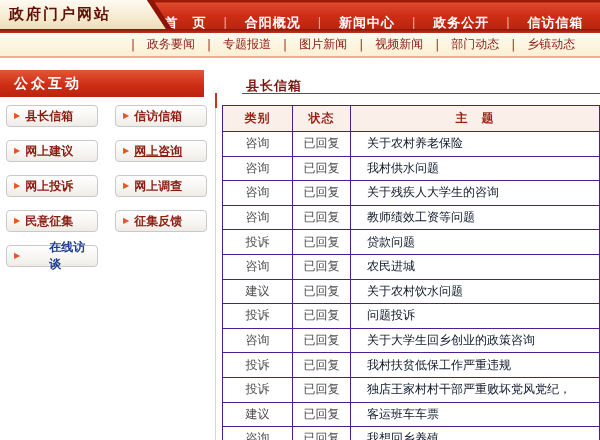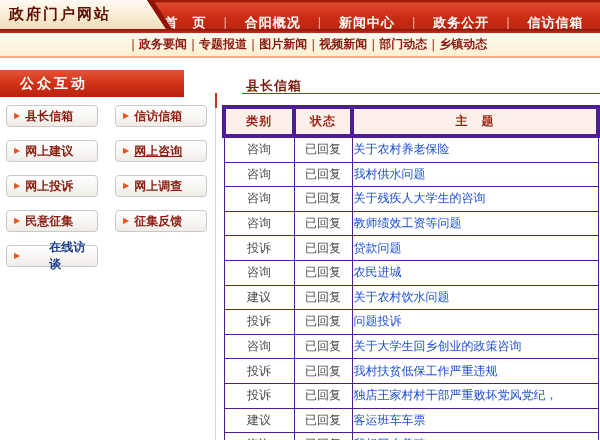--- a/index.html
+++ b/index.html
@@ -27,28 +27,28 @@
 
   
   .red-strip{position:absolute;top:29px;left:0;right:0;height:4px;
              background:linear-gradient(180deg,#8c1205,#bd3721);}
 
   
   .sub-nav{position:absolute;top:33px;left:0;right:0;height:23px;
            background:linear-gradient(180deg,#fefaf0,#fbf0d4);
            border-bottom:2px solid #f3ac8c;display:flex;align-items:center;
            padding-left:131px;font-size:12px;color:#8b1a10;}
-  .sub-nav .nav-item{margin:0 4px;cursor:pointer;white-space:nowrap;font-weight:bold;}
+  .sub-nav .nav-item{margin:0 12px;cursor:pointer;white-space:nowrap;font-weight:normal;}
   .sub-nav .sep{color:#9c2a1a;}
 
   
-  .sidebar-title{position:absolute;top:70px;left:0;width:184px;height:27px;box-sizing:border-box;
+  .sidebar-title{position:absolute;top:70px;left:0;width:204px;height:27px;box-sizing:border-box;
                  background:linear-gradient(180deg,#e25536 0%,#cf2e14 55%,#b92310 100%);
                  color:#ffffff;font-weight:bold;font-size:14px;line-height:27px;
-                 padding-left:20px;letter-spacing:3px;}
+                 padding-left:14px;letter-spacing:3px;}
   .sidebar-buttons{position:absolute;top:105px;left:6px;display:grid;
                    grid-template-columns:92px 92px;column-gap:17px;row-gap:13px;}
   .side-btn{height:22px;box-sizing:border-box;border:1px solid #c9c9c9;border-radius:4px;
             background:linear-gradient(180deg,#ffffff 0%,#f7f5f2 60%,#efece7 100%);
             box-shadow:inset 0 1px 0 #ffffff;display:flex;align-items:center;
             padding-left:7px;font-size:12px;font-weight:bold;cursor:pointer;}
   .side-btn .arrow{color:#e8541e;font-size:8px;margin-right:5px;line-height:1;}
 
   
   .divider{position:absolute;left:215px;top:108px;bottom:0;width:1px;background:#d6d6d6;}
@@ -56,24 +56,24 @@
 
   
   .content-title{position:absolute;left:246px;top:77px;margin:0;font-size:13px;
                  font-weight:bold;color:#7c150c;letter-spacing:1px;}
   .title-underline{position:absolute;left:242px;right:0;top:93px;height:1px;background:#bb2c18;}
 
   table.mail-table{position:absolute;left:222px;top:105px;width:378px;
                    border-collapse:collapse;table-layout:fixed;font-size:12px;}
   .mail-table col.c1{width:70px;} .mail-table col.c2{width:58px;}
   .mail-table th{height:25px;background:#fbf0e9;color:#9c1f12;font-weight:bold;
-                 border:4px solid #4c1d95;text-align:center;padding:0;letter-spacing:1px;}
+                 border:1px solid #4c1d95;text-align:center;padding:0;letter-spacing:1px;}
   .mail-table td{height:23.6px;border:1px solid #4c1d95;color:#4a4a4a;
                  text-align:center;padding:0;white-space:nowrap;overflow:hidden;}
-  .mail-table td.subject{text-align:left;padding-left:1px;color:#1d4ed8;cursor:pointer;}
+  .mail-table td.subject{text-align:left;padding-left:16px;color:#0f172a;cursor:pointer;}
 </style>
 </head>
 <body>
 
 <div class="page">
 
   <div class="topbar">
     <nav class="top-nav" id="top-nav">
         <span class="nav-item">首　页</span>
         <span class="sep">|</span>

